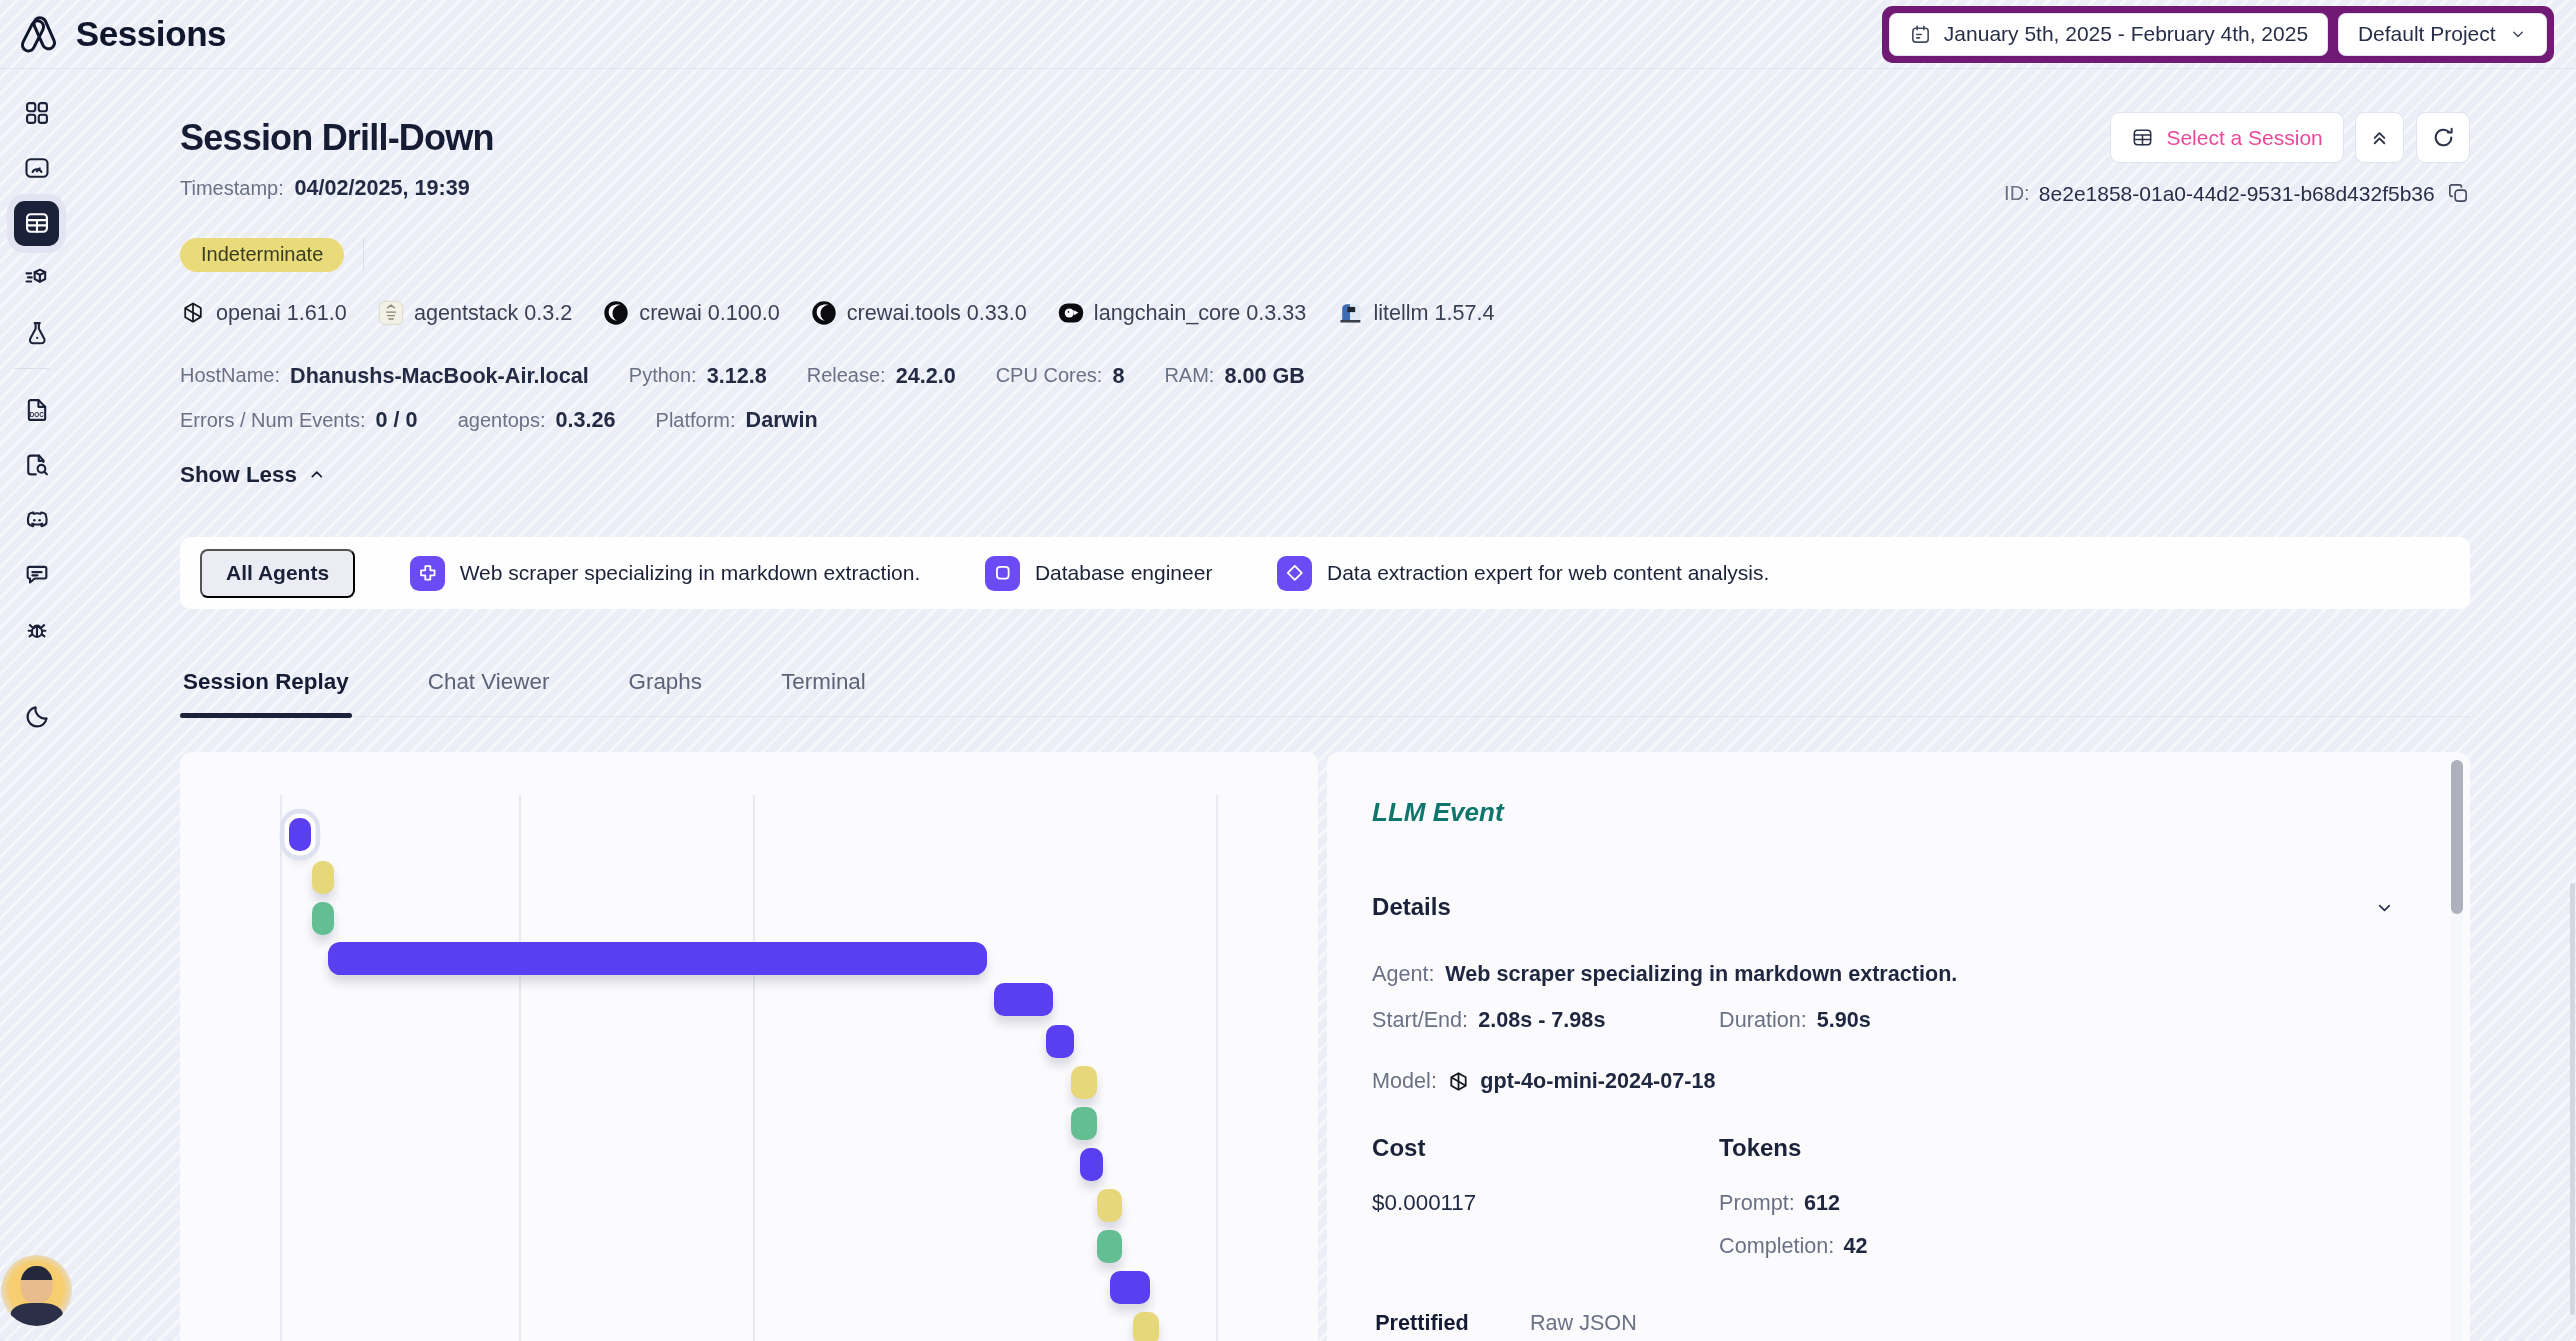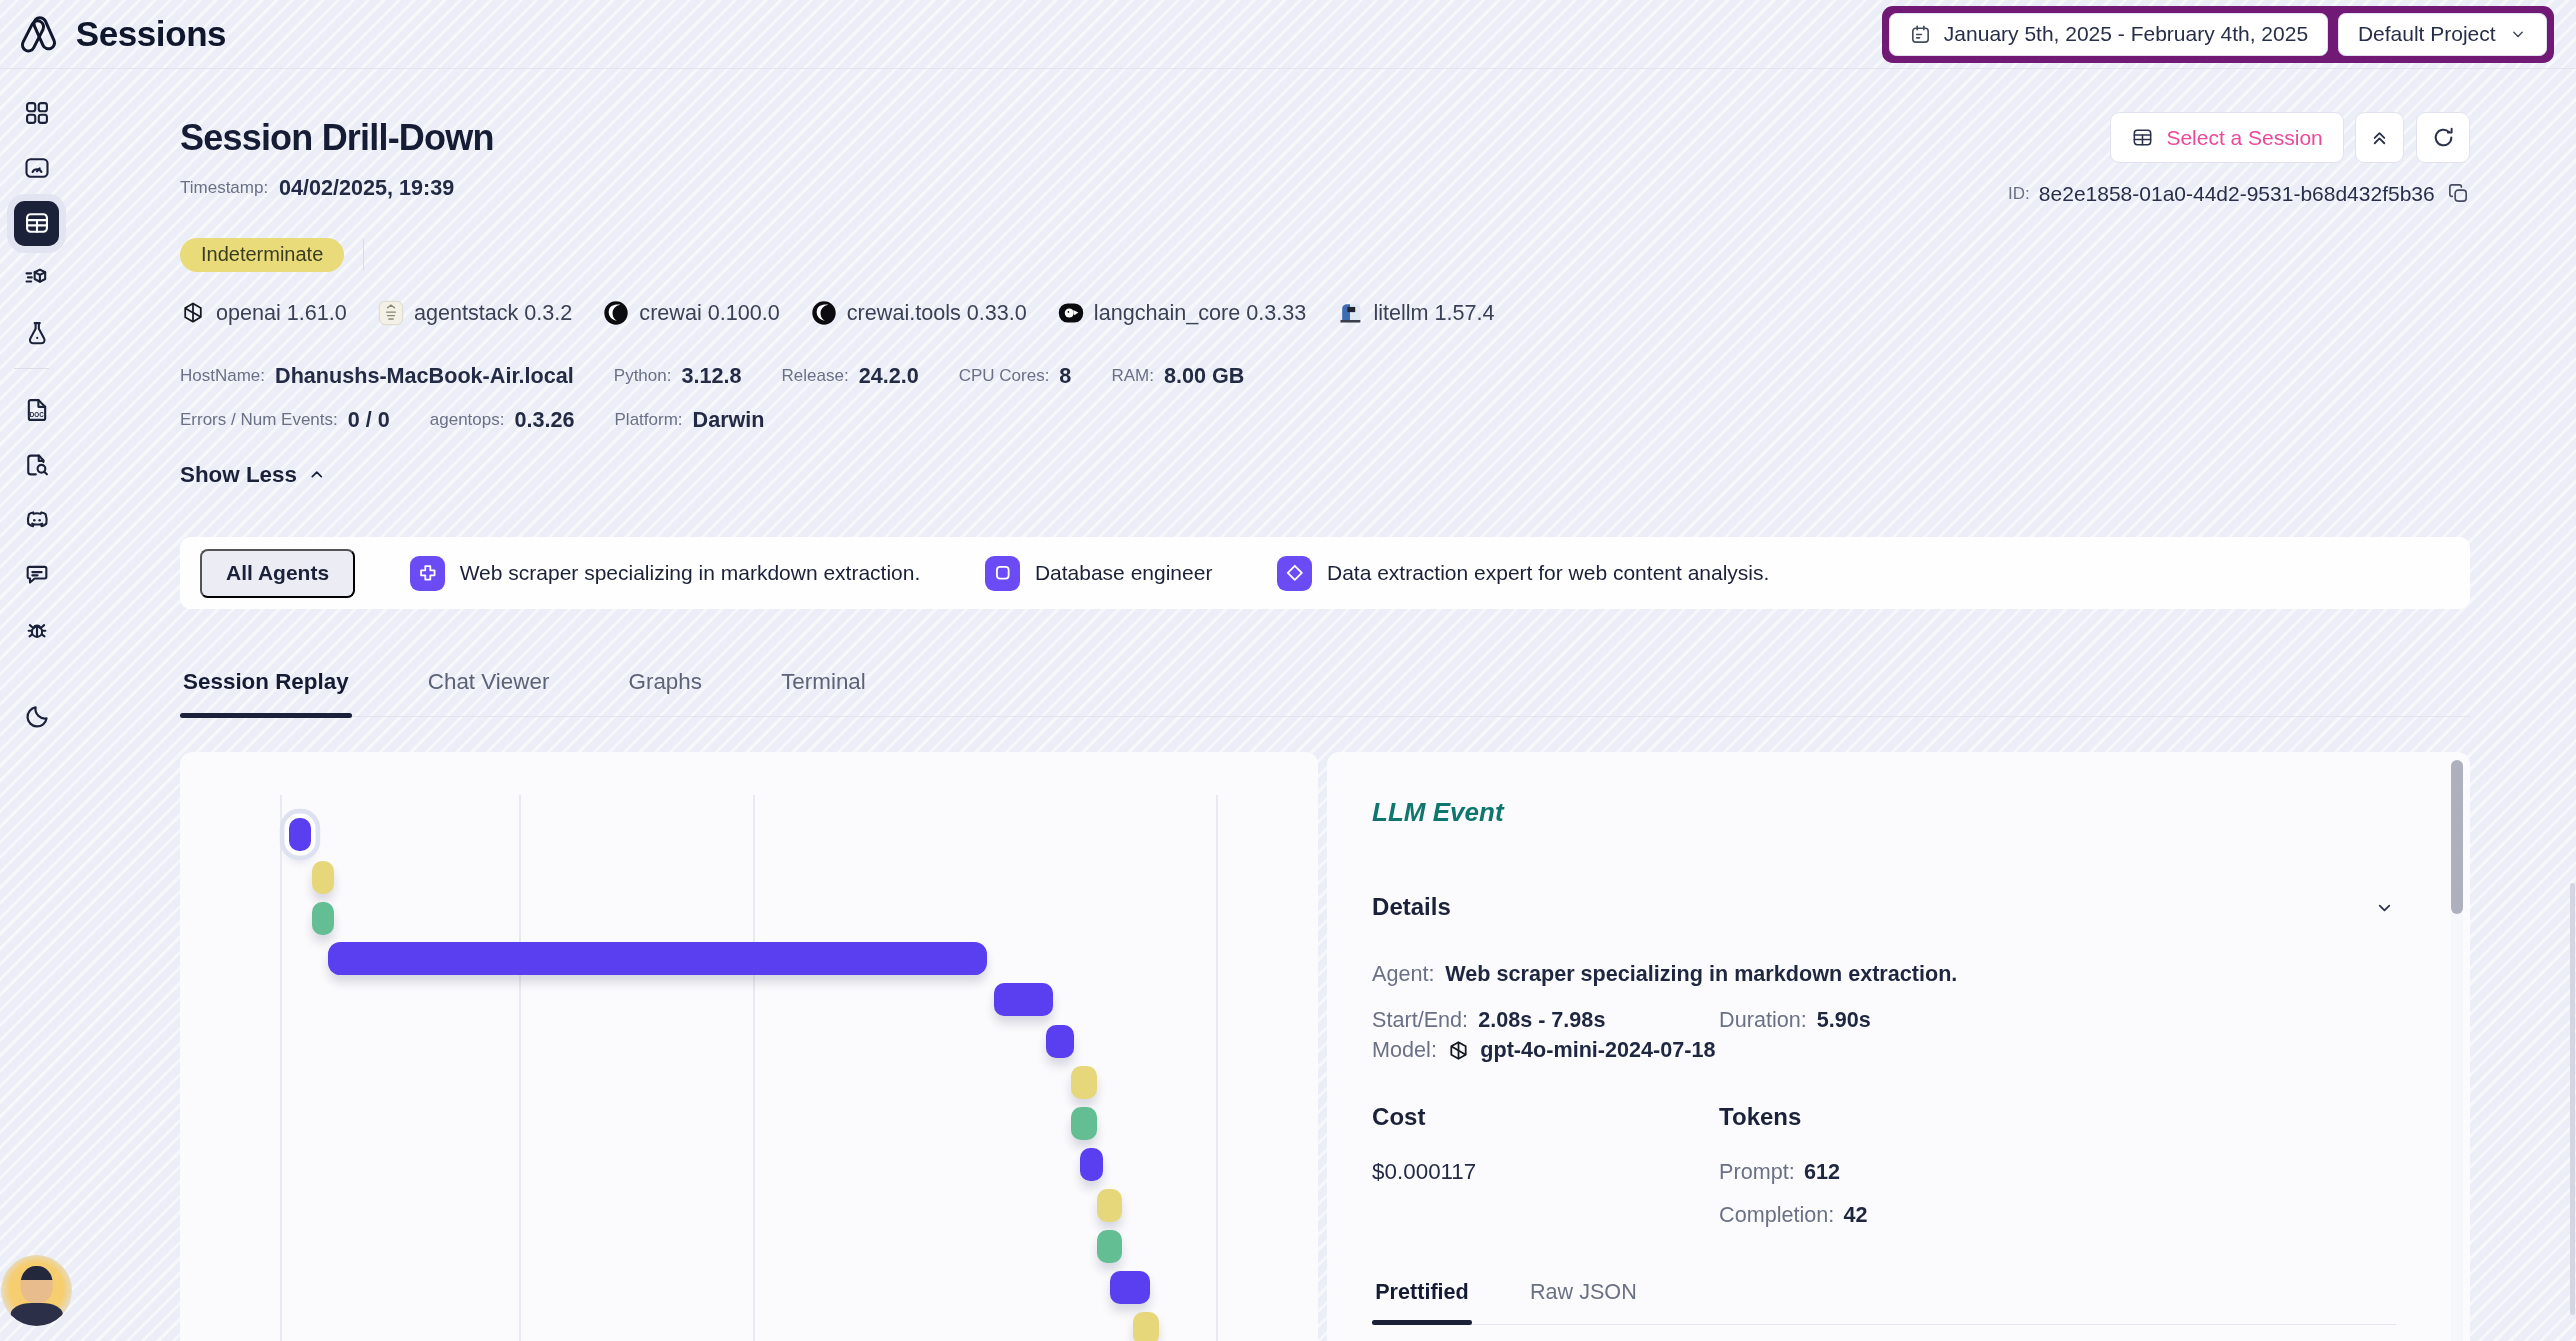--- a/index.html
+++ b/index.html
@@ -38,21 +38,21 @@
   .avatar .head { position: absolute; left: 50%; top: 16%; width: 46%; height: 52%; transform: translateX(-50%);
                   border-radius: 46% 46% 42% 42%; background: linear-gradient(#23283C 0 38%, #E8BC8C 38%); }
   .avatar .bodyv { position: absolute; left: 50%; bottom: -6%; width: 74%; height: 38%; transform: translateX(-50%);
                    border-radius: 40% 40% 0 0; background: #2B3048; }
 
   
   .main { margin-left: 73px; padding: 0 106px 0 107px; }
   .page-header { display: flex; justify-content: space-between; align-items: flex-start; margin-top: 43px; }
   .page-title { font-size: 36px; font-weight: 600; letter-spacing: -0.8px; color: #151C33; line-height: 51px; }
   .ts-row { display: flex; align-items: center; gap: 10.8px; margin-top: 12.3px; }
-  .meta-label { color: #6A7185; font-size: 17px; }
+  .meta-label { color: #6A7185; font-size: 20px; }
   .meta-value { color: #232A44; font-size: 21.6px; font-weight: 600; }
   .hdr-actions { display: flex; flex-direction: column; align-items: flex-end; }
   .hdr-btn-row { display: flex; gap: 11.6px; }
   .btn { display: flex; align-items: center; justify-content: center; gap: 12.3px; background: #FFFFFF; border: 0.8px solid #E0E3EF;
          border-radius: 9.2px; height: 51px; padding: 0 20px; font-size: 21px; font-weight: 500; color: #ec4899; cursor: pointer; }
   .btn.square { width: 49px; padding: 0; }
   .id-row { display: flex; align-items: center; gap: 9.2px; margin-top: 18.5px; }
   .id-value { color: #272E47; font-size: 21px; font-weight: 500; }
   .copy-btn { background: none; border: none; color: #454C60; cursor: pointer; padding: 0; margin-left: 3.1px; }
 
@@ -105,21 +105,21 @@
                 padding: 45px 74px 0 45px; overflow: hidden; }
   .event-title { font-size: 26px; font-weight: 600; color: #0f766e; font-style: italic; }
   .section-row { display: flex; align-items: center; justify-content: space-between; margin-top: 65px; }
   .section-label { font-size: 24px; font-weight: 600; color: #1A2138; }
   .chev-btn { background: none; border: none; color: #2A3149; cursor: pointer; padding: 0; }
   .agent-line { display: flex; align-items: baseline; gap: 10.8px; margin-top: 40px; }
   .kv27-label { color: #6A7185; font-size: 21.6px; }
   .kv27-value { color: #1F2740; font-size: 21.6px; font-weight: 600; }
   .two-col { display: flex; margin-top: 20px; }
   .col-left { width: 347px; flex: 0 0 auto; }
-  .model-line { display: flex; align-items: center; gap: 9.2px; margin-top: 4px; }
+  .model-line { display: flex; align-items: center; gap: 9.2px; margin-top: 35px; }
   .cost-tokens { display: flex; margin-top: 40px; }
   .ct-header { font-size: 24px; font-weight: 600; color: #1A2138; }
   .ct-value { margin-top: 28px; font-size: 22.4px; color: #232A44; }
   .tok-row { display: flex; gap: 9.2px; margin-top: 28px; }
   .tok-row + .tok-row { margin-top: 17px; }
 
   .panel-tabs { display: flex; gap: 55px; margin-top: 51px; border-bottom: 0.8px solid #E4E6EF; }
   .panel-tab { position: relative; font-size: 21.6px; color: #6A7185; font-weight: 500; padding: 0 3.1px 18.5px; cursor: pointer; }
   .panel-tab.active { color: #141B33; font-weight: 600; }
   .panel-tab.active::after { content: ""; position: absolute; left: 0; right: 0; bottom: -1.5px; height: 4.6px; background: #1A2138; border-radius: 2.3px; }

